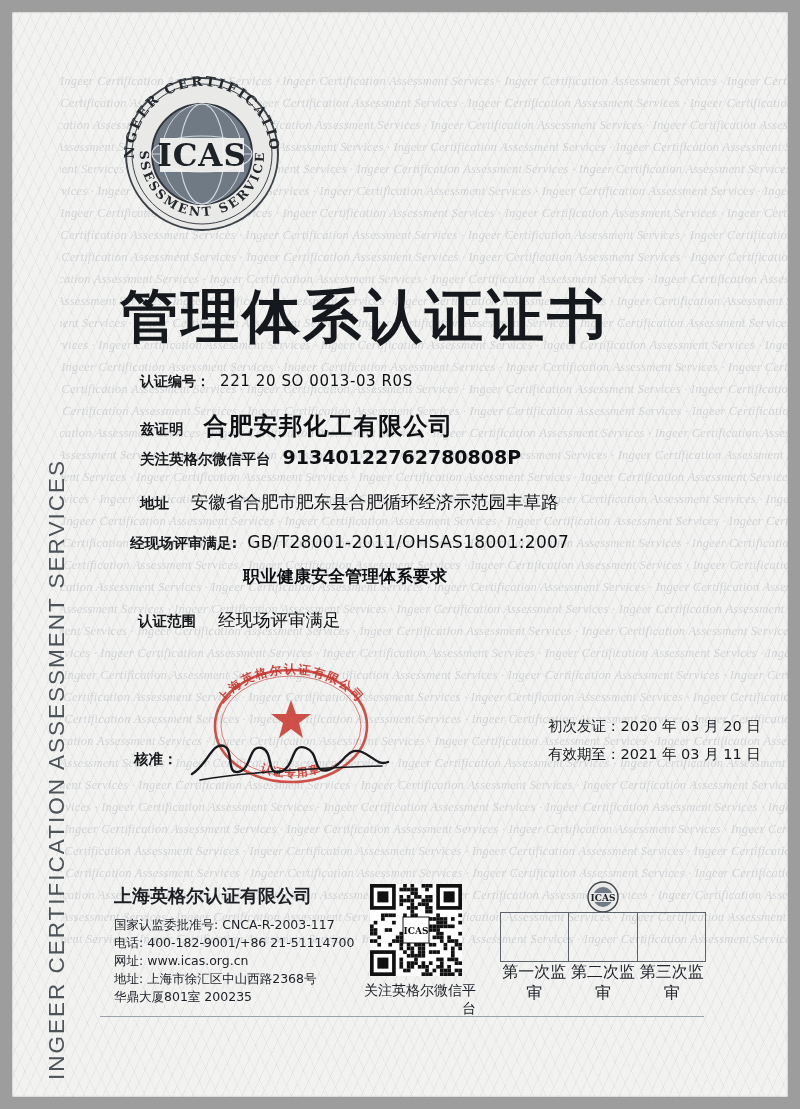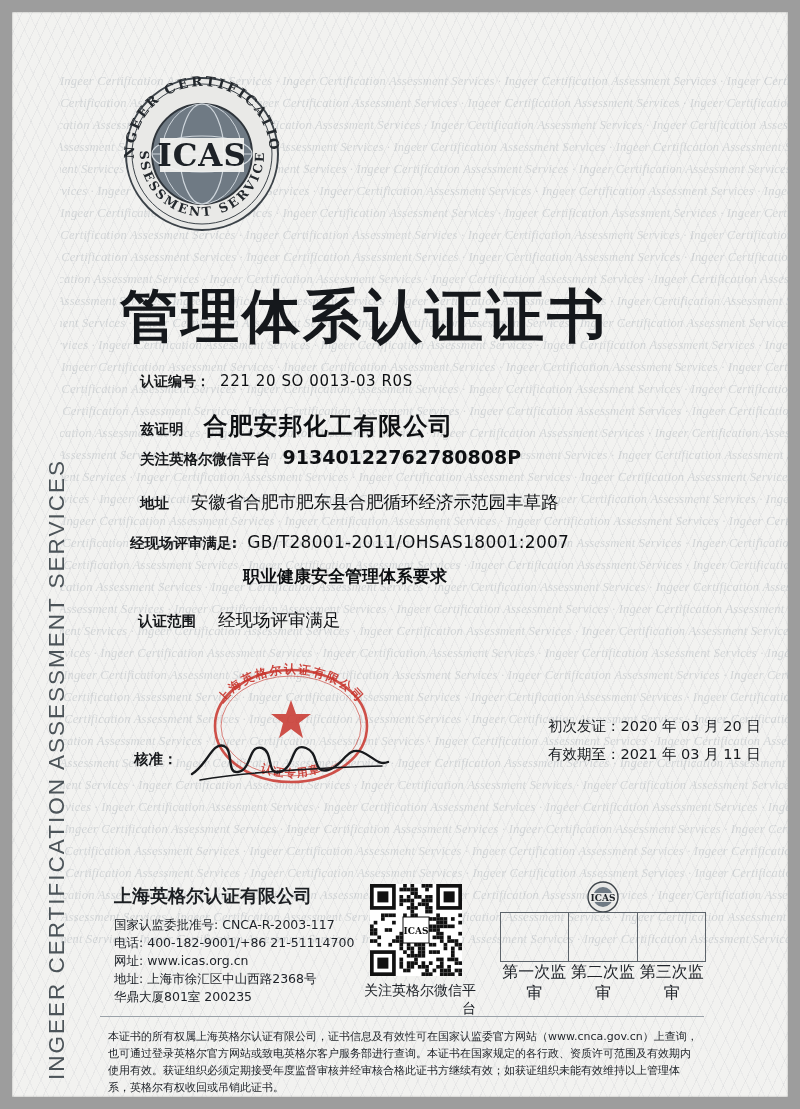--- a/index.html
+++ b/index.html
@@ -687,14 +687,13 @@
     </tbody>
       </table>
   </div>
   <div class="surv-caps">
     <span>第一次监审</span>
     <span>第二次监审</span>
     <span>第三次监审</span>
   </div>
 
   <div class="rule"></div>
-  <div class="disclaimer">本证书的所有权属上海英格尔认证有限公司，证书信息及有效性可在国家认监委官方网站（www.cnca.gov.cn）上查询，也可通过登录英格尔官方网站或致电英格尔客户服务部进行查询。本证书在国家规定的各行政、资质许可范围及有效期内使用有效。获证组织必须定期接受年度监督审核并经审核合格此证书方继续有效；如获证组织未能有效维持以上管理体系，英格尔有权收回或吊销此证书。</div>
 </div>
 
 </body></html>

